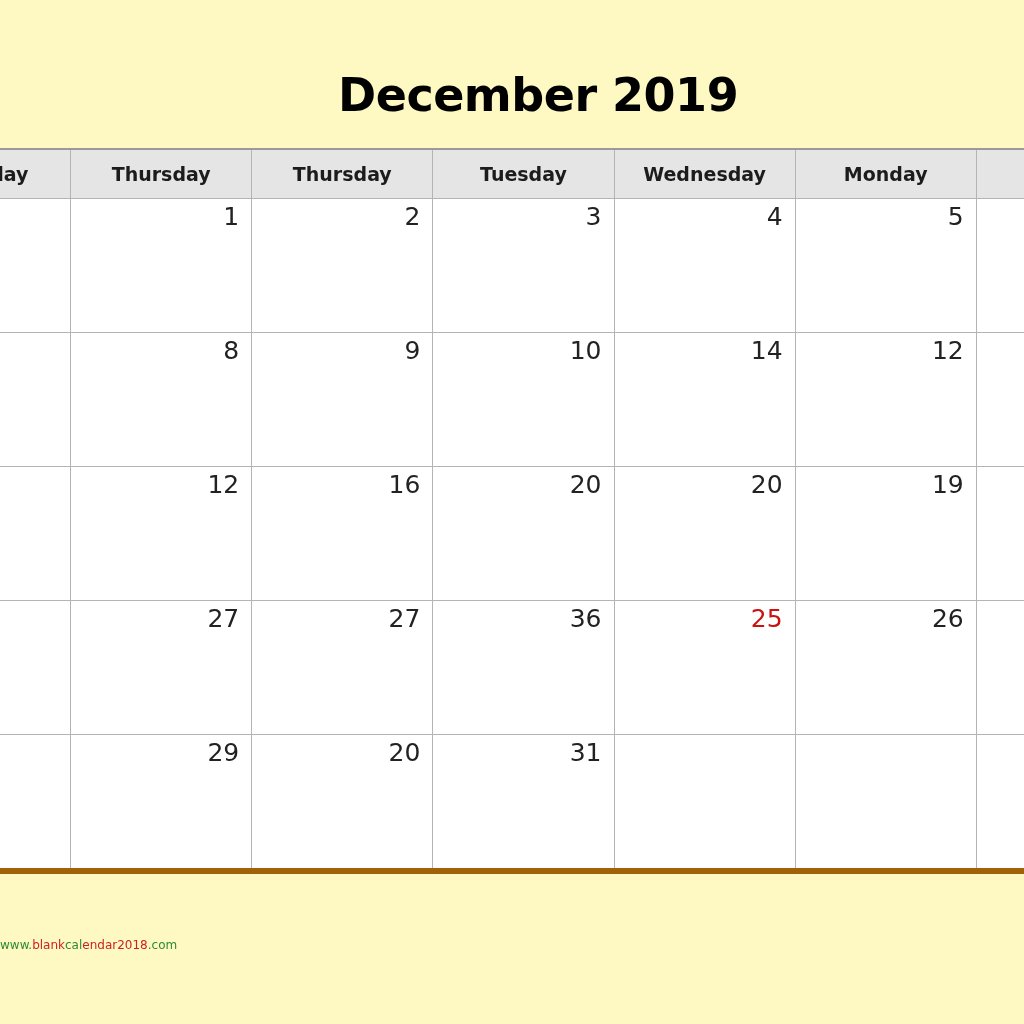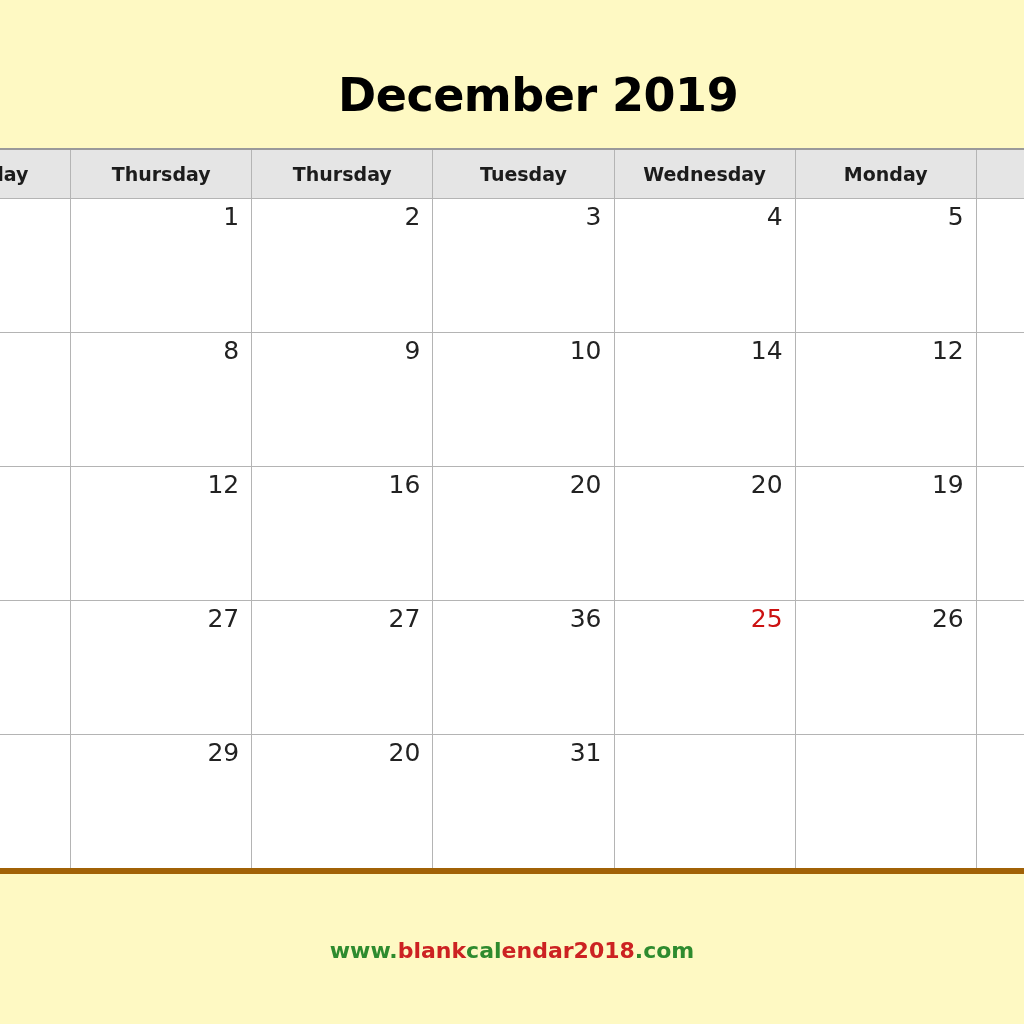--- a/index.html
+++ b/index.html
@@ -99,24 +99,24 @@
     font-weight: normal;
   }
   .daynum.empty { color: transparent; }
 
   
   .footer {
     position: absolute;
     left: 0;
     top: 938px;
     width: 1024px;
-    text-align: center;
-    font-family: "DejaVu Sans", sans-serif;
-    font-weight: bold;
-    font-size: 22px;
+    text-align: left;
+    font-family: "DejaVu Sans", sans-serif;
+    font-weight: normal;
+    font-size: 12px;
     letter-spacing: 0px;
     white-space: nowrap;
   }
   .footer .seg-green { color: #2e8b2e; }
   .footer .seg-red   { color: #cc2222; }
 </style>
 </head>
 <body>
 
 <div class="page">

